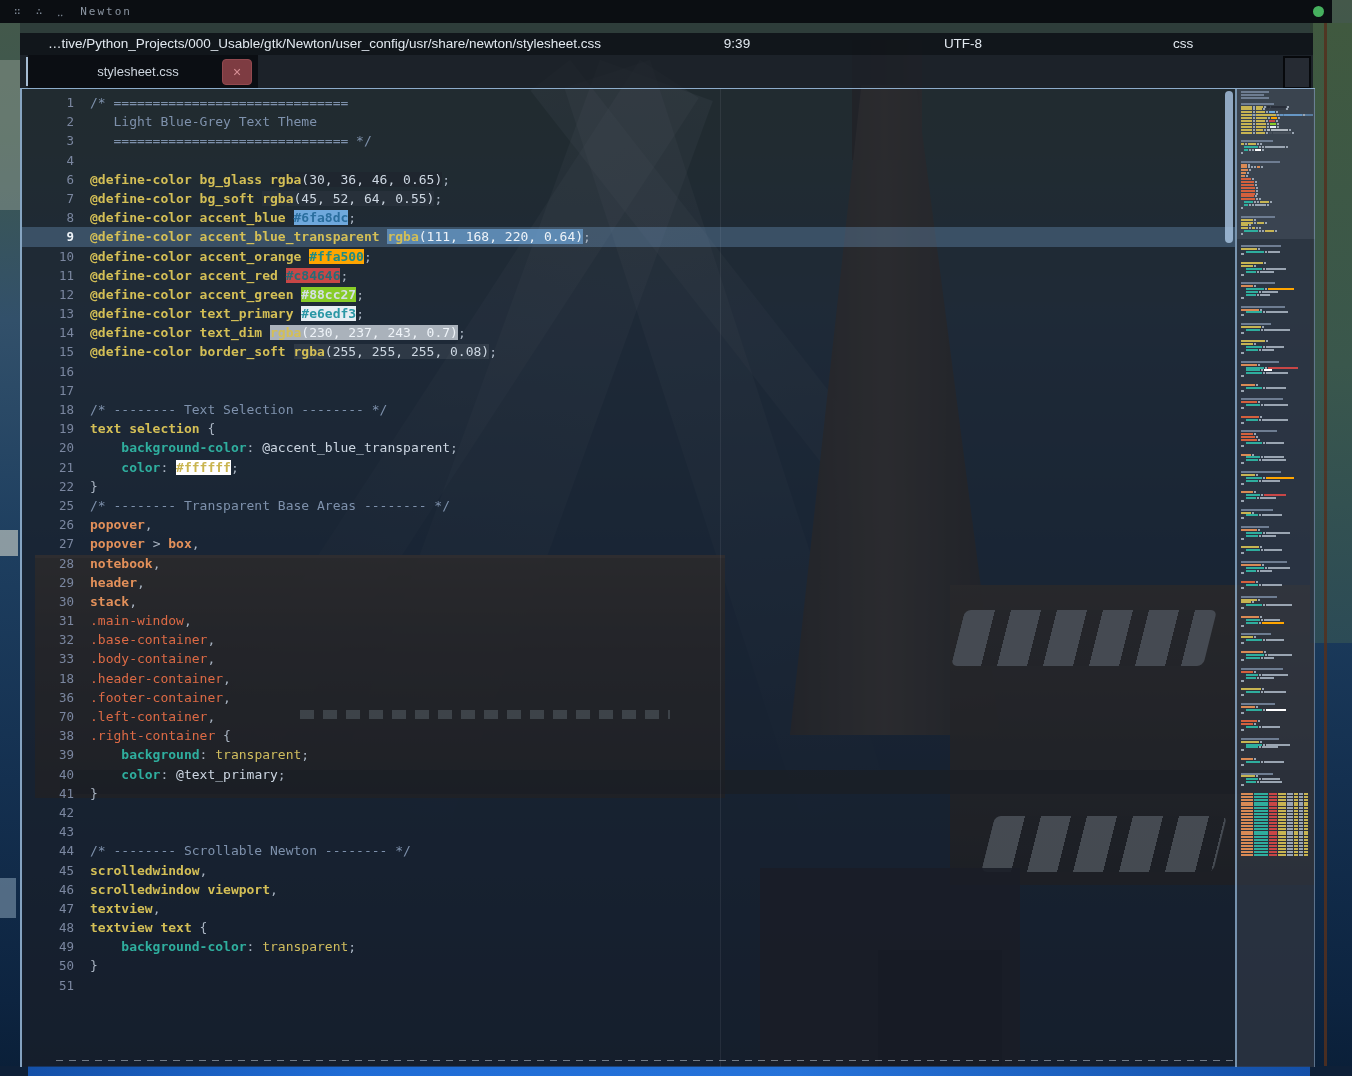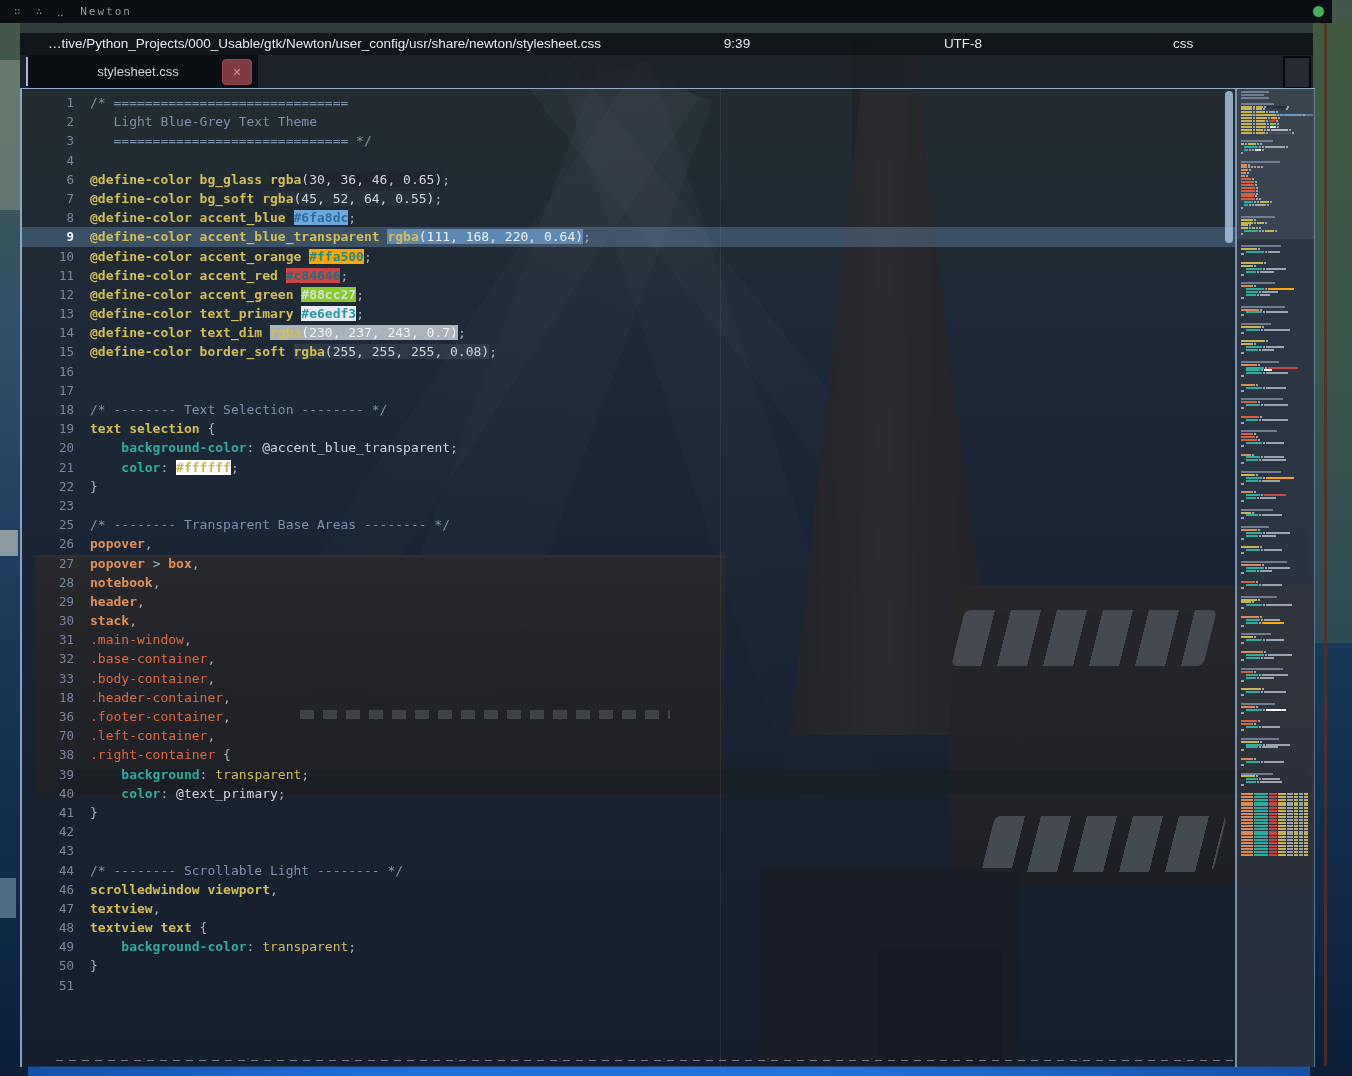--- a/index.html
+++ b/index.html
@@ -170,40 +170,40 @@
           <div class="line"><span class="gutter">13</span><span class="tok" style="color: rgb(212, 191, 86); font-weight: bold;">@define-color</span><span class="tok" style="color: rgb(205, 215, 226);"> </span><span class="tok" style="color: rgb(212, 191, 86); font-weight: bold;">text_primary</span><span class="tok" style="color: rgb(205, 215, 226);"> </span><span class="tok" style="color: rgb(42, 151, 165); font-weight: bold; background: rgb(230, 237, 243);">#e6edf3</span><span class="tok" style="color: rgb(169, 180, 194);">;</span></div>
           <div class="line"><span class="gutter">14</span><span class="tok" style="color: rgb(212, 191, 86); font-weight: bold;">@define-color</span><span class="tok" style="color: rgb(205, 215, 226);"> </span><span class="tok" style="color: rgb(212, 191, 86); font-weight: bold;">text_dim</span><span class="tok" style="color: rgb(205, 215, 226);"> </span><span class="tok" style="color: rgb(212, 191, 86); font-weight: bold; background: rgba(230, 237, 243, 0.7);">rgba</span><span class="tok" style="color: rgb(238, 243, 248); background: rgba(230, 237, 243, 0.7);">(230, 237, 243, 0.7)</span><span class="tok" style="color: rgb(169, 180, 194);">;</span></div>
           <div class="line"><span class="gutter">15</span><span class="tok" style="color: rgb(212, 191, 86); font-weight: bold;">@define-color</span><span class="tok" style="color: rgb(205, 215, 226);"> </span><span class="tok" style="color: rgb(212, 191, 86); font-weight: bold;">border_soft</span><span class="tok" style="color: rgb(205, 215, 226);"> </span><span class="tok" style="color: rgb(212, 191, 86); font-weight: bold; background: rgba(255, 255, 255, 0.08);">rgba</span><span class="tok" style="color: rgb(205, 215, 226); background: rgba(255, 255, 255, 0.08);">(255, 255, 255, 0.08)</span><span class="tok" style="color: rgb(169, 180, 194);">;</span></div>
           <div class="line"><span class="gutter">16</span></div>
           <div class="line"><span class="gutter">17</span></div>
           <div class="line"><span class="gutter">18</span><span class="tok" style="color: rgb(126, 145, 172);">/* -------- Text Selection -------- */</span></div>
           <div class="line"><span class="gutter">19</span><span class="tok" style="color: rgb(212, 191, 86); font-weight: bold;">text</span><span class="tok" style="color: rgb(205, 215, 226);"> </span><span class="tok" style="color: rgb(212, 191, 86); font-weight: bold;">selection</span><span class="tok" style="color: rgb(205, 215, 226);"> </span><span class="tok" style="color: rgb(169, 180, 194);">{</span></div>
           <div class="line"><span class="gutter">20</span><span class="tok" style="color: rgb(205, 215, 226);">    </span><span class="tok" style="color: rgb(47, 174, 158); font-weight: bold;">background-color</span><span class="tok" style="color: rgb(169, 180, 194);">:</span><span class="tok" style="color: rgb(205, 215, 226);"> </span><span class="tok" style="color: rgb(204, 214, 226);">@accent_blue_transparent</span><span class="tok" style="color: rgb(169, 180, 194);">;</span></div>
           <div class="line"><span class="gutter">21</span><span class="tok" style="color: rgb(205, 215, 226);">    </span><span class="tok" style="color: rgb(47, 174, 158); font-weight: bold;">color</span><span class="tok" style="color: rgb(169, 180, 194);">:</span><span class="tok" style="color: rgb(205, 215, 226);"> </span><span class="tok" style="color: rgb(201, 180, 78); font-weight: bold; background: rgb(255, 255, 255);">#ffffff</span><span class="tok" style="color: rgb(169, 180, 194);">;</span></div>
           <div class="line"><span class="gutter">22</span><span class="tok" style="color: rgb(169, 180, 194);">}</span></div>
-          <div class="line"><span class="gutter">23</span></div>
           <div class="line"><span class="gutter">25</span><span class="tok" style="color: rgb(126, 145, 172);">/* -------- Transparent Base Areas -------- */</span></div>
           <div class="line"><span class="gutter">26</span><span class="tok" style="color: rgb(226, 144, 90); font-weight: bold;">popover</span><span class="tok" style="color: rgb(169, 180, 194);">,</span></div>
           <div class="line"><span class="gutter">27</span><span class="tok" style="color: rgb(226, 144, 90); font-weight: bold;">popover</span><span class="tok" style="color: rgb(205, 215, 226);"> </span><span class="tok" style="color: rgb(169, 180, 194);">&gt;</span><span class="tok" style="color: rgb(205, 215, 226);"> </span><span class="tok" style="color: rgb(226, 144, 90); font-weight: bold;">box</span><span class="tok" style="color: rgb(169, 180, 194);">,</span></div>
           <div class="line"><span class="gutter">28</span><span class="tok" style="color: rgb(226, 144, 90); font-weight: bold;">notebook</span><span class="tok" style="color: rgb(169, 180, 194);">,</span></div>
           <div class="line"><span class="gutter">29</span><span class="tok" style="color: rgb(226, 144, 90); font-weight: bold;">header</span><span class="tok" style="color: rgb(169, 180, 194);">,</span></div>
           <div class="line"><span class="gutter">30</span><span class="tok" style="color: rgb(226, 144, 90); font-weight: bold;">stack</span><span class="tok" style="color: rgb(169, 180, 194);">,</span></div>
           <div class="line"><span class="gutter">31</span><span class="tok" style="color: rgb(221, 106, 69);">.main-window</span><span class="tok" style="color: rgb(169, 180, 194);">,</span></div>
           <div class="line"><span class="gutter">32</span><span class="tok" style="color: rgb(221, 106, 69);">.base-container</span><span class="tok" style="color: rgb(169, 180, 194);">,</span></div>
           <div class="line"><span class="gutter">33</span><span class="tok" style="color: rgb(221, 106, 69);">.body-container</span><span class="tok" style="color: rgb(169, 180, 194);">,</span></div>
           <div class="line"><span class="gutter">18</span><span class="tok" style="color: rgb(221, 106, 69);">.header-container</span><span class="tok" style="color: rgb(169, 180, 194);">,</span></div>
           <div class="line"><span class="gutter">36</span><span class="tok" style="color: rgb(221, 106, 69);">.footer-container</span><span class="tok" style="color: rgb(169, 180, 194);">,</span></div>
           <div class="line"><span class="gutter">70</span><span class="tok" style="color: rgb(221, 106, 69);">.left-container</span><span class="tok" style="color: rgb(169, 180, 194);">,</span></div>
           <div class="line"><span class="gutter">38</span><span class="tok" style="color: rgb(221, 106, 69);">.right-container</span><span class="tok" style="color: rgb(205, 215, 226);"> </span><span class="tok" style="color: rgb(169, 180, 194);">{</span></div>
           <div class="line"><span class="gutter">39</span><span class="tok" style="color: rgb(205, 215, 226);">    </span><span class="tok" style="color: rgb(47, 174, 158); font-weight: bold;">background</span><span class="tok" style="color: rgb(169, 180, 194);">:</span><span class="tok" style="color: rgb(205, 215, 226);"> </span><span class="tok" style="color: rgb(208, 189, 94);">transparent</span><span class="tok" style="color: rgb(169, 180, 194);">;</span></div>
           <div class="line"><span class="gutter">40</span><span class="tok" style="color: rgb(205, 215, 226);">    </span><span class="tok" style="color: rgb(47, 174, 158); font-weight: bold;">color</span><span class="tok" style="color: rgb(169, 180, 194);">:</span><span class="tok" style="color: rgb(205, 215, 226);"> </span><span class="tok" style="color: rgb(204, 214, 226);">@text_primary</span><span class="tok" style="color: rgb(169, 180, 194);">;</span></div>
           <div class="line"><span class="gutter">41</span><span class="tok" style="color: rgb(169, 180, 194);">}</span></div>
           <div class="line"><span class="gutter">42</span></div>
           <div class="line"><span class="gutter">43</span></div>
-          <div class="line"><span class="gutter">44</span><span class="tok" style="color: rgb(126, 145, 172);">/* -------- Scrollable Light -------- */</span></div>
+          <div class="line"><span class="gutter">44</span><span class="tok" style="color: rgb(126, 145, 172);">/* -------- Scrollable Newton -------- */</span></div>
+          <div class="line"><span class="gutter">45</span><span class="tok" style="color: rgb(212, 191, 86); font-weight: bold;">scrolledwindow</span><span class="tok" style="color: rgb(169, 180, 194);">,</span></div>
           <div class="line"><span class="gutter">46</span><span class="tok" style="color: rgb(212, 191, 86); font-weight: bold;">scrolledwindow</span><span class="tok" style="color: rgb(205, 215, 226);"> </span><span class="tok" style="color: rgb(212, 191, 86); font-weight: bold;">viewport</span><span class="tok" style="color: rgb(169, 180, 194);">,</span></div>
           <div class="line"><span class="gutter">47</span><span class="tok" style="color: rgb(212, 191, 86); font-weight: bold;">textview</span><span class="tok" style="color: rgb(169, 180, 194);">,</span></div>
           <div class="line"><span class="gutter">48</span><span class="tok" style="color: rgb(212, 191, 86); font-weight: bold;">textview</span><span class="tok" style="color: rgb(205, 215, 226);"> </span><span class="tok" style="color: rgb(212, 191, 86); font-weight: bold;">text</span><span class="tok" style="color: rgb(205, 215, 226);"> </span><span class="tok" style="color: rgb(169, 180, 194);">{</span></div>
           <div class="line"><span class="gutter">49</span><span class="tok" style="color: rgb(205, 215, 226);">    </span><span class="tok" style="color: rgb(47, 174, 158); font-weight: bold;">background-color</span><span class="tok" style="color: rgb(169, 180, 194);">:</span><span class="tok" style="color: rgb(205, 215, 226);"> </span><span class="tok" style="color: rgb(208, 189, 94);">transparent</span><span class="tok" style="color: rgb(169, 180, 194);">;</span></div>
           <div class="line"><span class="gutter">50</span><span class="tok" style="color: rgb(169, 180, 194);">}</span></div>
           <div class="line"><span class="gutter">51</span></div>
         </div>
       <div id="dashline"></div>
       <div id="scrollbar">
         <div id="scroll-thumb"></div>

